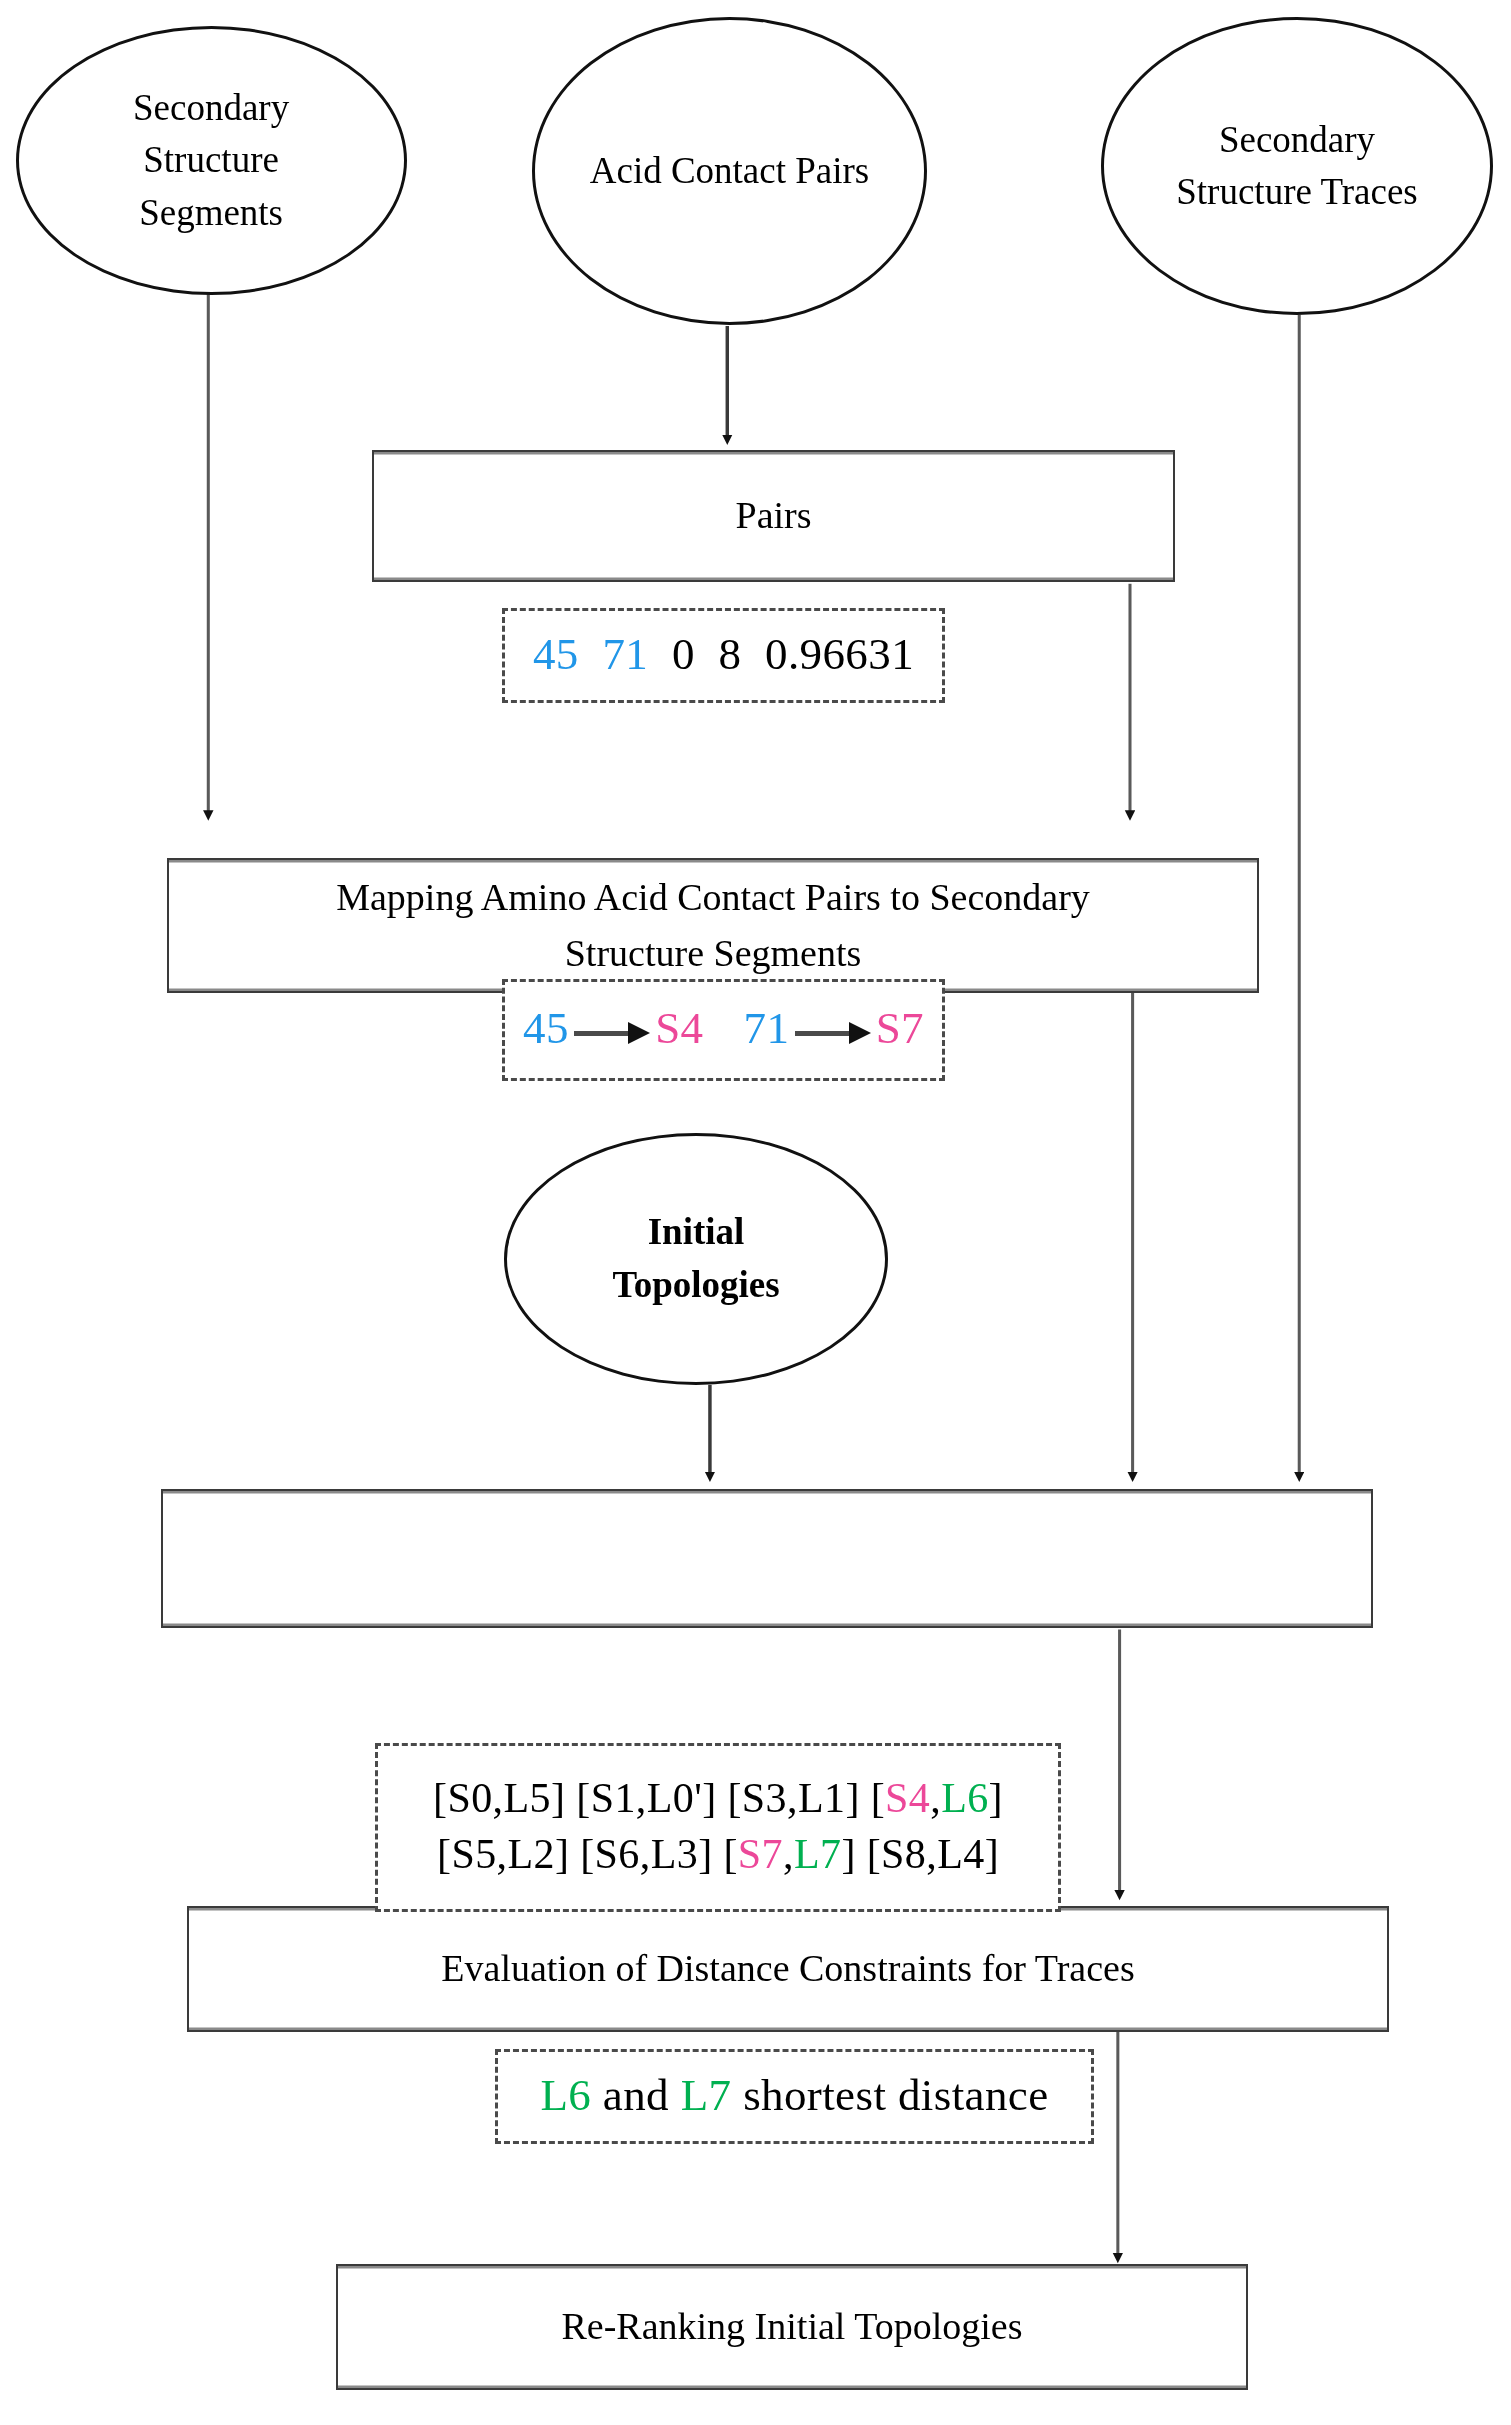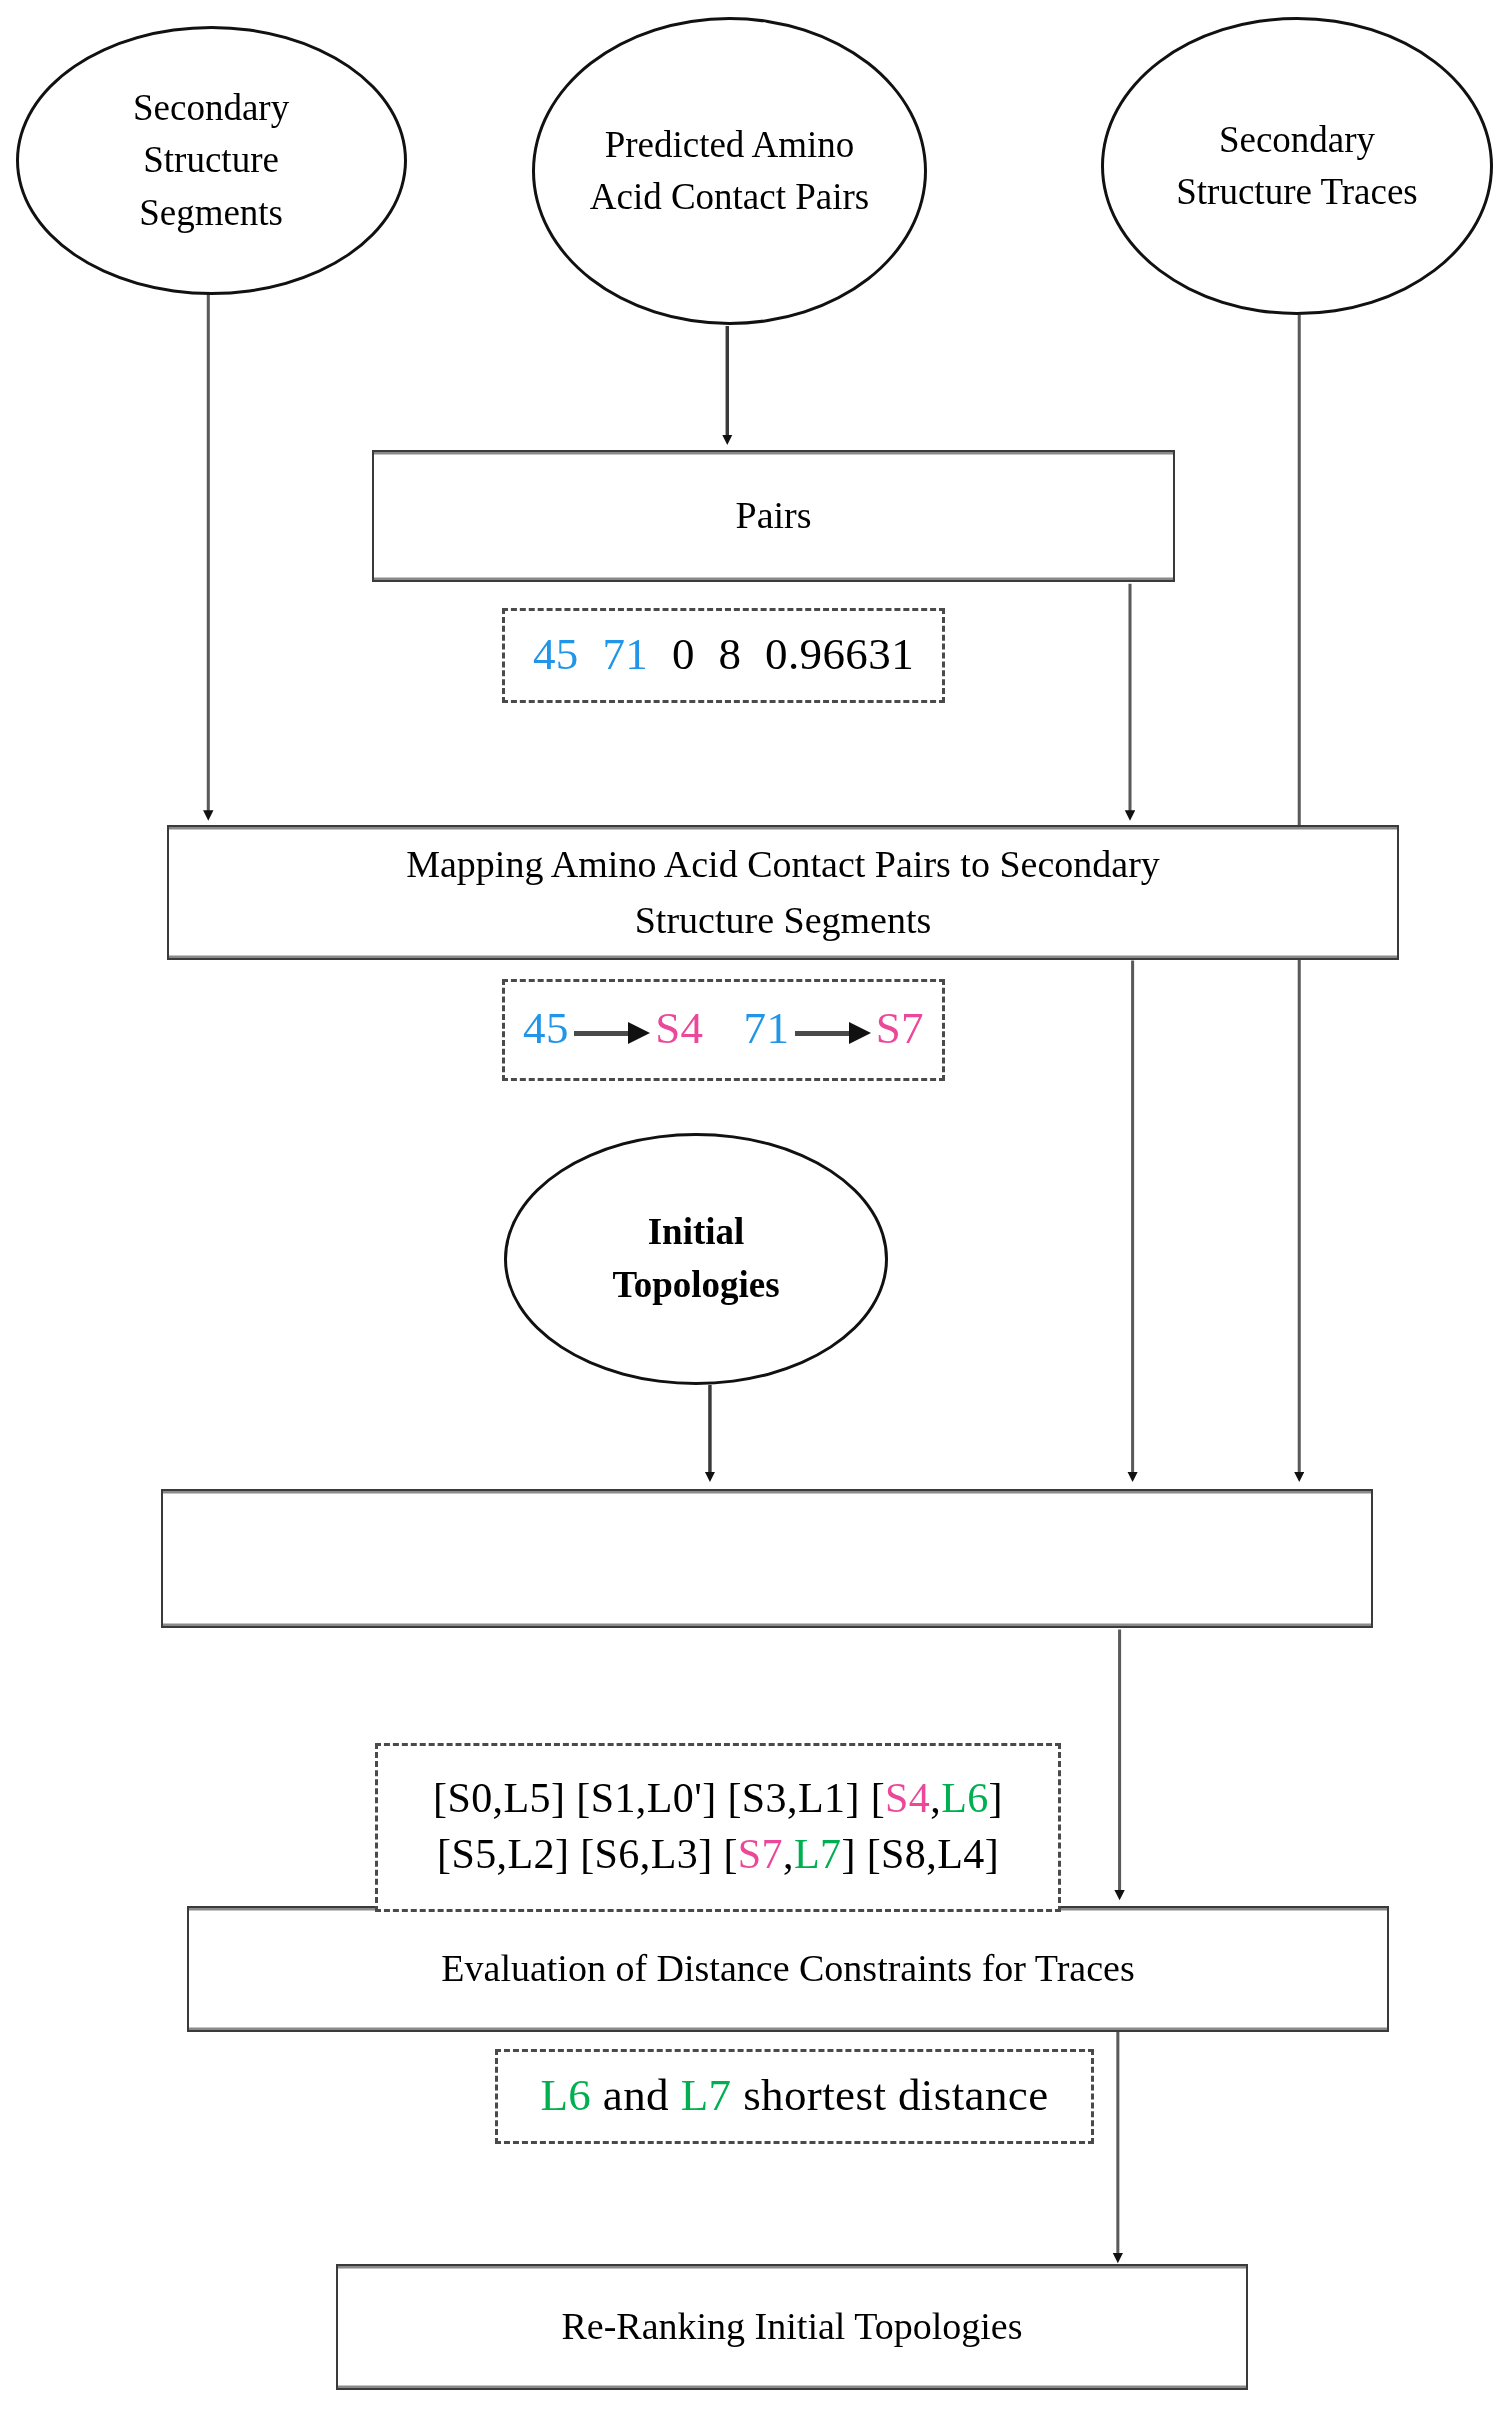--- a/index.html
+++ b/index.html
@@ -131,21 +131,20 @@
   <div class="node ellipse" style="left:15.6px; top:26px; width:391px; height:269px;">
     <div>
       <div>Secondary</div>
       <div>Structure</div>
       <div>Segments</div>
     </div>
   </div>
 
   <div class="node ellipse" style="left:532px; top:17.4px; width:395px; height:308px;">
     <div>
-      <div>Predicted Amino</div>
       <div>Acid Contact Pairs</div>
     </div>
   </div>
 
   <div class="node ellipse" style="left:1101px; top:17.4px; width:392px; height:298px;">
     <div>
       <div>Secondary</div>
       <div>Structure Traces</div>
     </div>
   </div>
@@ -156,21 +155,21 @@
       <div>Topologies</div>
     </div>
   </div>
 
   <div class="node procbox" style="left:372px; top:450px; width:803px; height:132px;">
     <div>
       <div>Pairs</div>
     </div>
   </div>
 
-  <div class="node procbox" style="left:167px; top:825px; width:1232px; height:135px;">
+  <div class="node procbox" style="left:167px; top:858px; width:1092px; height:135px;">
     <div>
       <div>Mapping Amino Acid Contact Pairs to Secondary</div>
       <div>Structure Segments</div>
     </div>
   </div>
 
   <div class="node procbox" style="left:161px; top:1489px; width:1212px; height:139px;">
     <div>
     </div>
   </div>

